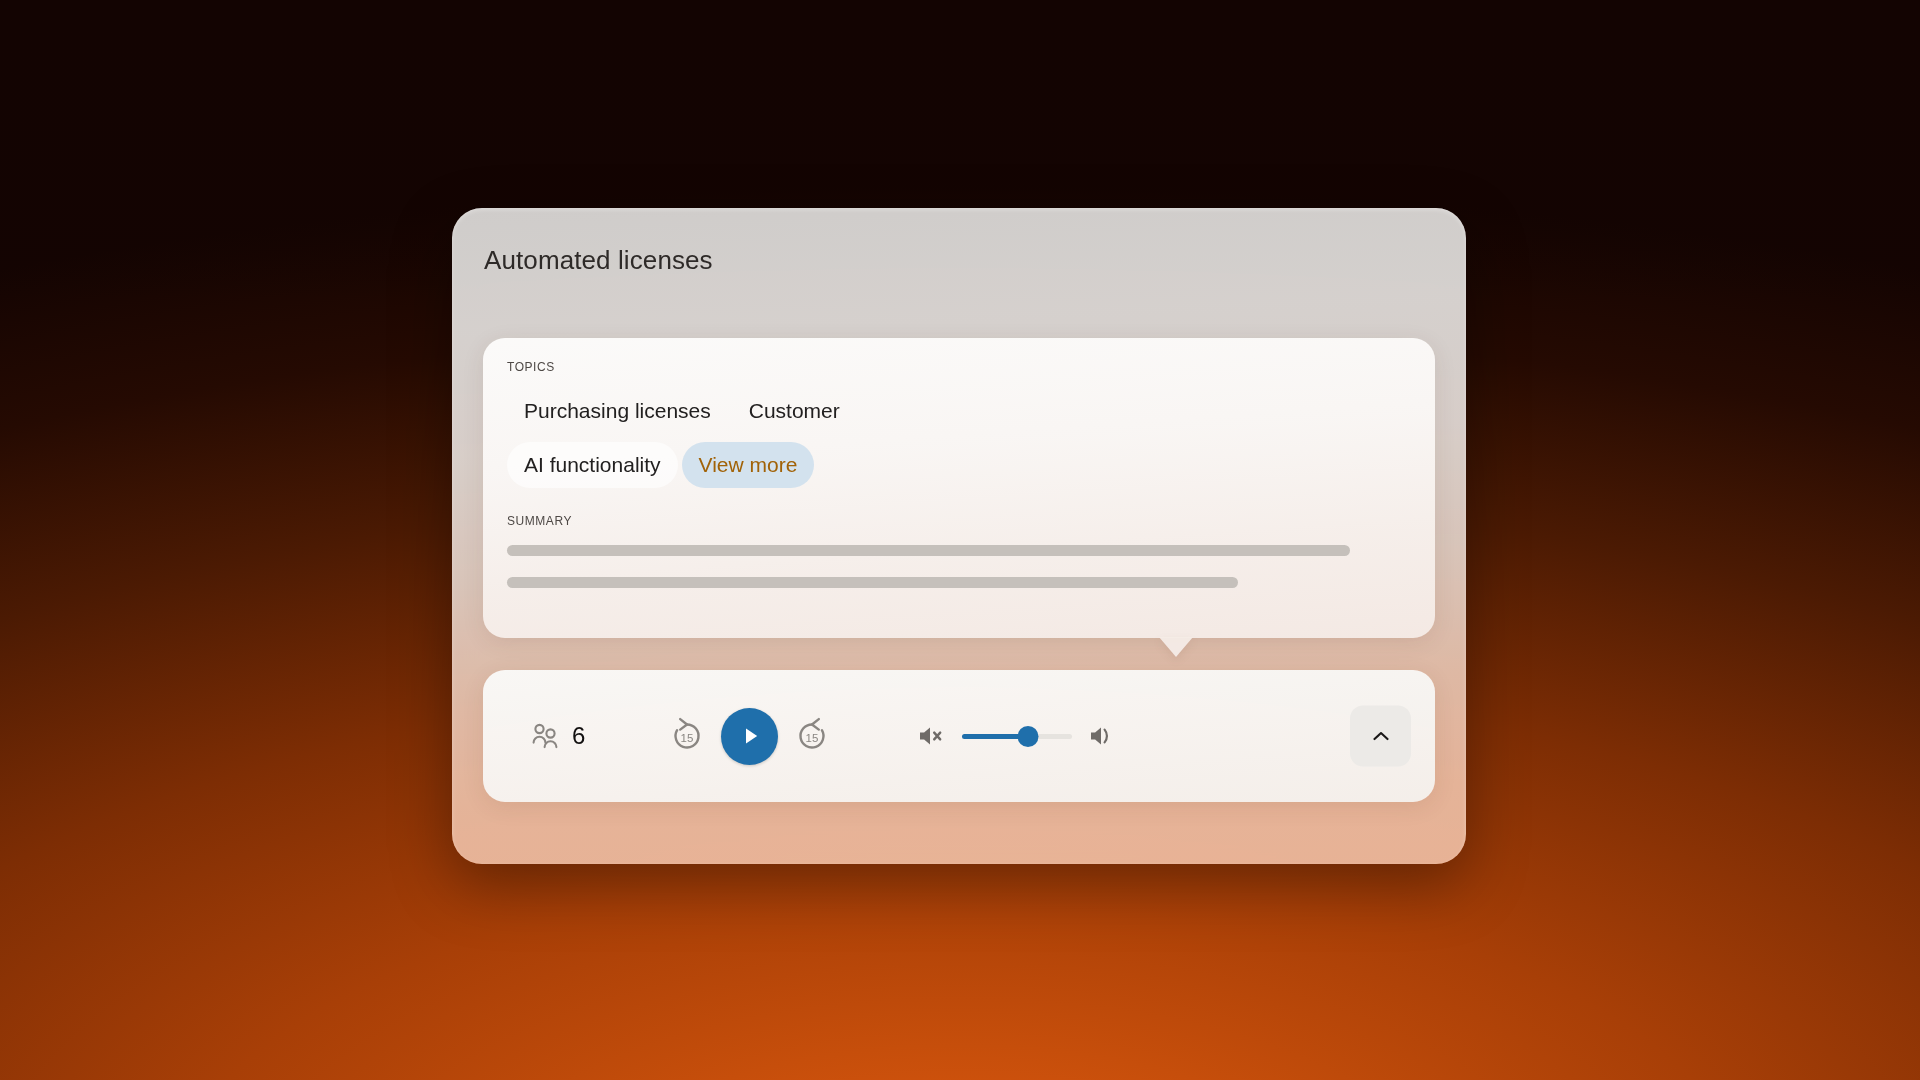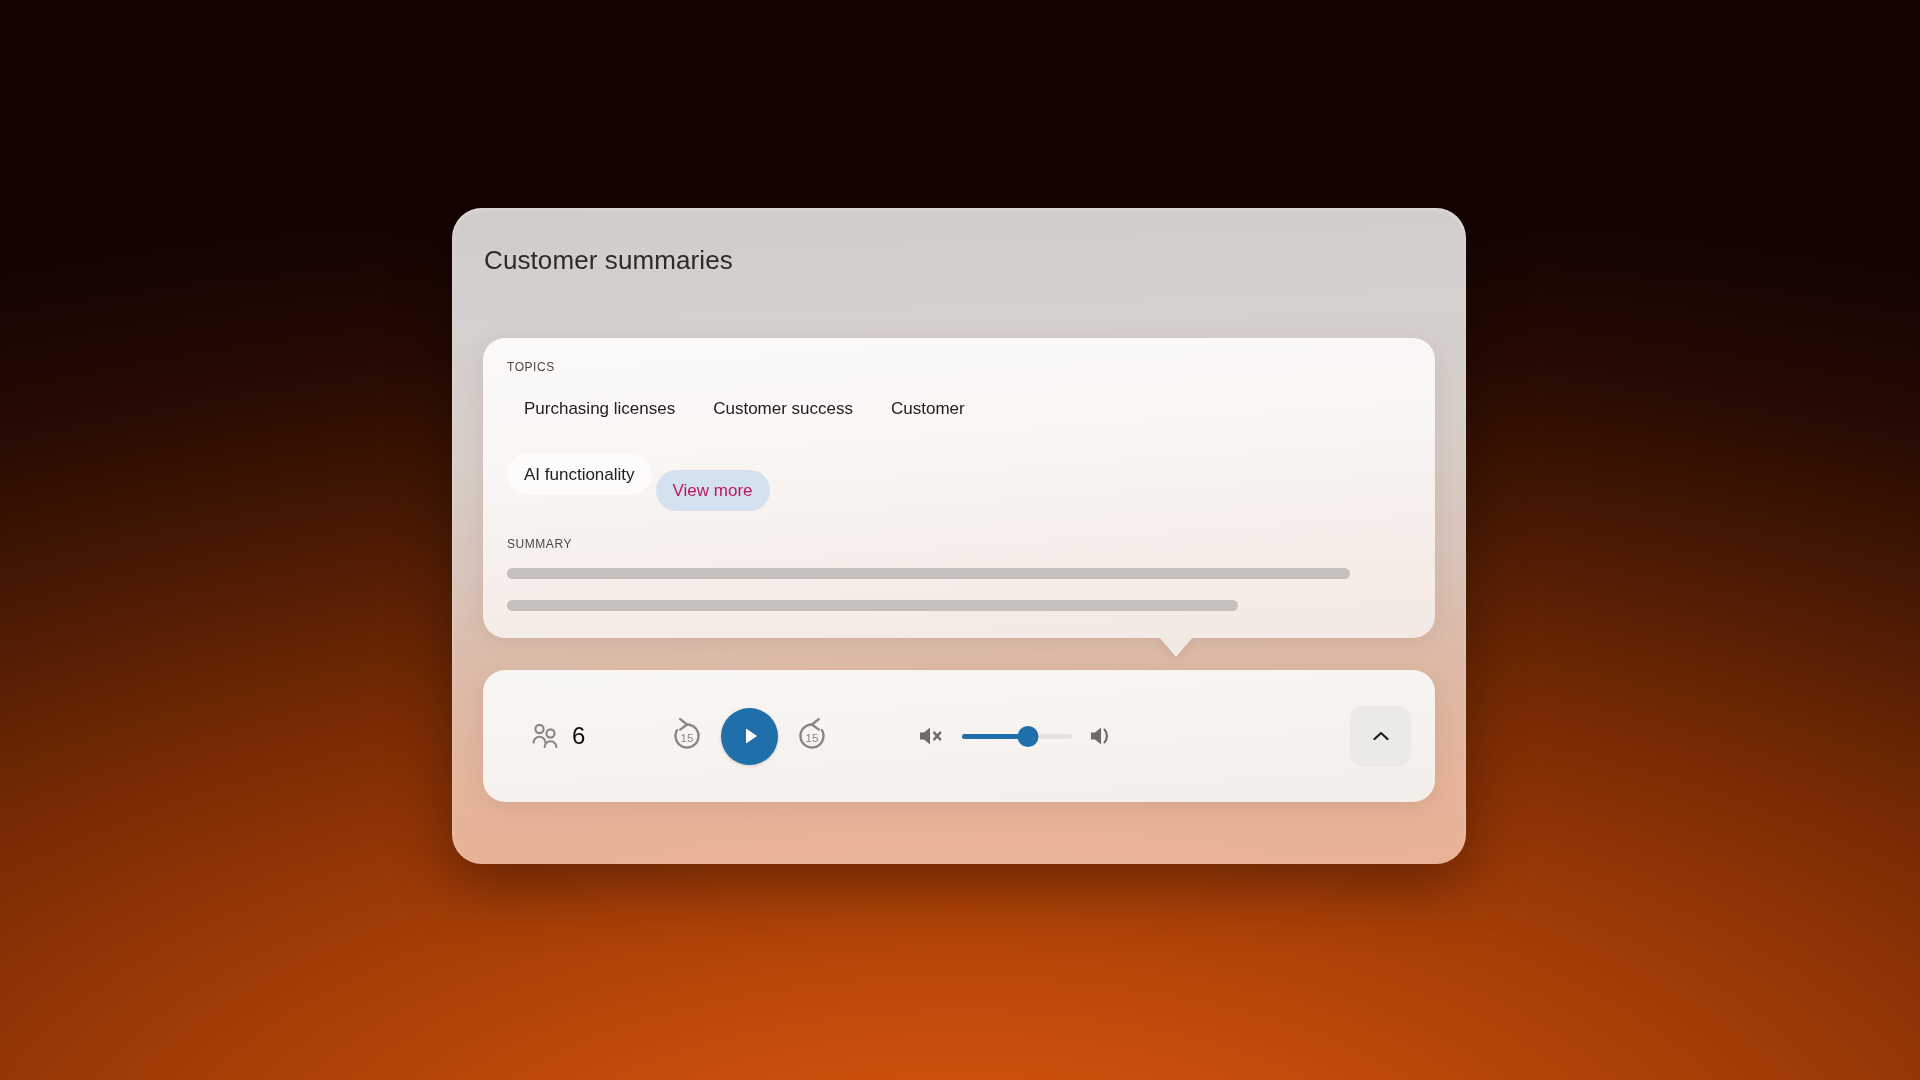--- a/index.html
+++ b/index.html
@@ -111,36 +111,35 @@
 
   .chips-row {
     display: flex;
     align-items: center;
     gap: 4px;
     margin-top: 14px;
   }
   .chips-row.second { margin-top: 8px; }
 
   .chip {
-    font-size: 17px;
+    font-size: 21px;
     color: #222020;
     padding: 11px 17px;
     border-radius: 999px;
     background: rgba(255,255,255,0.0);
     white-space: nowrap;
     cursor: pointer;
     line-height: 1.15;
   }
   .chip.solid {
     background: rgba(255,255,255,0.62);
   }
   .chip.accent {
     background: #d3e2ee;
-    color: #be185d;
-    margin-top: 32px;
+    color: #a16207;
   }
 
   .summary-label { margin-top: 26px; }
 
   .skeleton {
     height: 11px;
     border-radius: 6px;
     background: #c5c0bb;
   }
   .skeleton.one { width: 843px; margin-top: 17px; }
@@ -264,30 +263,29 @@
   svg { display: block; }
 </style>
 </head>
 <body>
 
 <div class="bg"></div>
 <div class="bg-top-fade"></div>
 
 <div class="card">
 
-  <div class="card-title">Customer summaries</div>
+  <div class="card-title">Automated licenses</div>
 
   <div class="bubble-wrap">
     <div class="bubble">
 
       <div class="section-label">TOPICS</div>
 
       <div class="chips-row">
         <div class="chip">Purchasing licenses</div>
-        <div class="chip">Customer success</div>
         <div class="chip">Customer</div>
       </div>
 
       <div class="chips-row second">
         <div class="chip solid">AI functionality</div>
         <div class="chip accent">View more</div>
       </div>
 
       <div class="section-label summary-label">SUMMARY</div>
 

